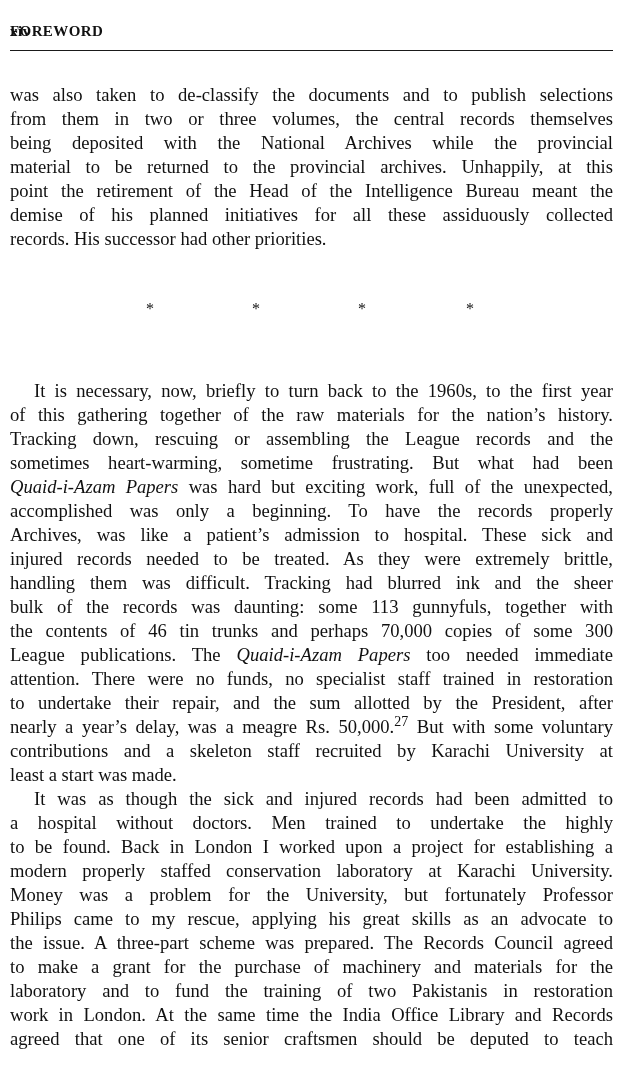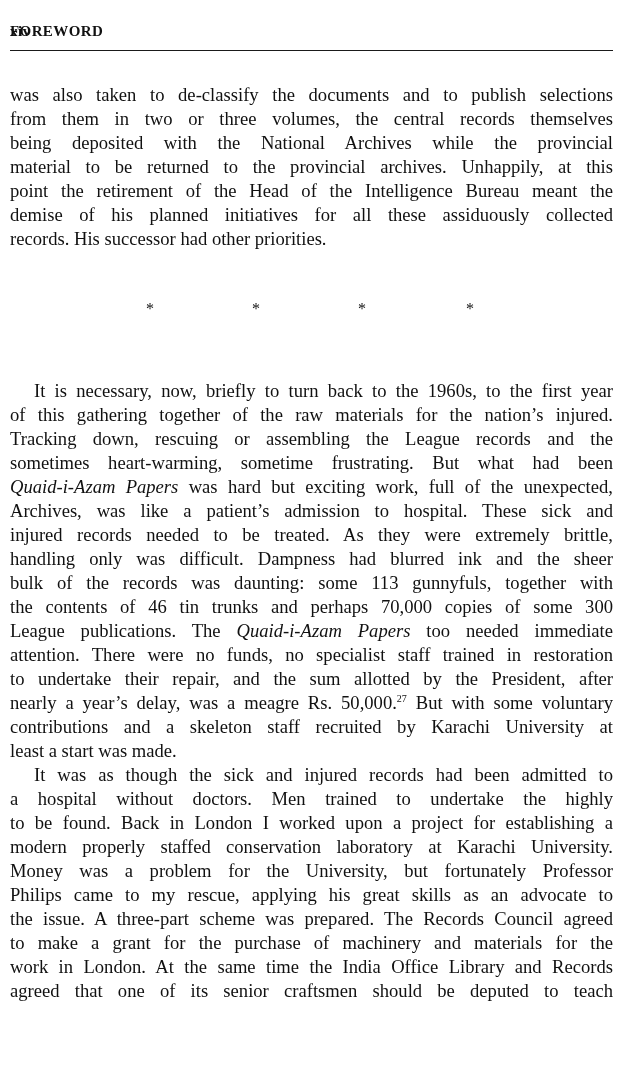--- a/index.html
+++ b/index.html
@@ -79,21 +79,21 @@
       width: 625px;
       height: 24px;
       font-size: 16px;
     }
     .ornament span {
       position: absolute;
       top: 0;
     }
     em { font-style: italic; }
     sup {
-      font-size: 10px;
+      font-size: 14px;
       line-height: 0;
       vertical-align: 7px;
     }
   </style>
 </head>
 <body>
 
 <header class="running-head">
   <span class="folio">xiv</span>
   <span class="head-title">FOREWORD</span>
@@ -113,41 +113,43 @@
 <div class="ornament">
   <span style="left:146px;">*</span>
   <span style="left:252px;">*</span>
   <span style="left:358px;">*</span>
   <span style="left:466px;">*</span>
 </div>
 
 <section class="body-block block-2">
   <div>
     <span class="line indent-line">It is necessary, now, briefly to turn back to the 1960s, to the first year</span>
-    <span class="line">of this gathering together of the raw materials for the nation’s injured.</span>
+    <span class="line">of this gathering together of the raw materials for the nation’s history.</span>
     <span class="line">Tracking down, rescuing or assembling the League records and the</span>
     <span class="line">sometimes heart-warming, sometime frustrating. But what had been</span>
     <span class="line"><em>Quaid-i-Azam Papers</em><span> was hard but exciting work, full of the unexpected,</span></span>
+    <span class="line">accomplished was only a beginning. To have the records properly</span>
     <span class="line">Archives, was like a patient’s admission to hospital. These sick and</span>
     <span class="line">injured records needed to be treated. As they were extremely brittle,</span>
-    <span class="line">handling only was difficult. Dampness had blurred ink and the sheer</span>
+    <span class="line">handling them was difficult. Tracking had blurred ink and the sheer</span>
     <span class="line">bulk of the records was daunting: some 113 gunnyfuls, together with</span>
     <span class="line">the contents of 46 tin trunks and perhaps 70,000 copies of some 300</span>
     <span class="line"><span>League publications. The </span><em>Quaid-i-Azam Papers</em><span> too needed immediate</span></span>
     <span class="line">attention. There were no funds, no specialist staff trained in restoration</span>
     <span class="line">to undertake their repair, and the sum allotted by the President, after</span>
     <span class="line"><span>nearly a year’s delay, was a meagre Rs. 50,000.</span><sup>27</sup><span> But with some voluntary</span></span>
     <span class="line">contributions and a skeleton staff recruited by Karachi University at</span>
     <span class="line last">least a start was made.</span>
   </div>
   <div>
     <span class="line indent-line">It was as though the sick and injured records had been admitted to</span>
     <span class="line">a hospital without doctors. Men trained to undertake the highly</span>
     <span class="line">to be found. Back in London I worked upon a project for establishing a</span>
     <span class="line">modern properly staffed conservation laboratory at Karachi University.</span>
     <span class="line">Money was a problem for the University, but fortunately Professor</span>
     <span class="line">Philips came to my rescue, applying his great skills as an advocate to</span>
     <span class="line">the issue. A three-part scheme was prepared. The Records Council agreed</span>
     <span class="line">to make a grant for the purchase of machinery and materials for the</span>
+    <span class="line">laboratory and to fund the training of two Pakistanis in restoration</span>
     <span class="line">work in London. At the same time the India Office Library and Records</span>
     <span class="line">agreed that one of its senior craftsmen should be deputed to teach</span>
   </div>
 </section>
 
 </body></html>

